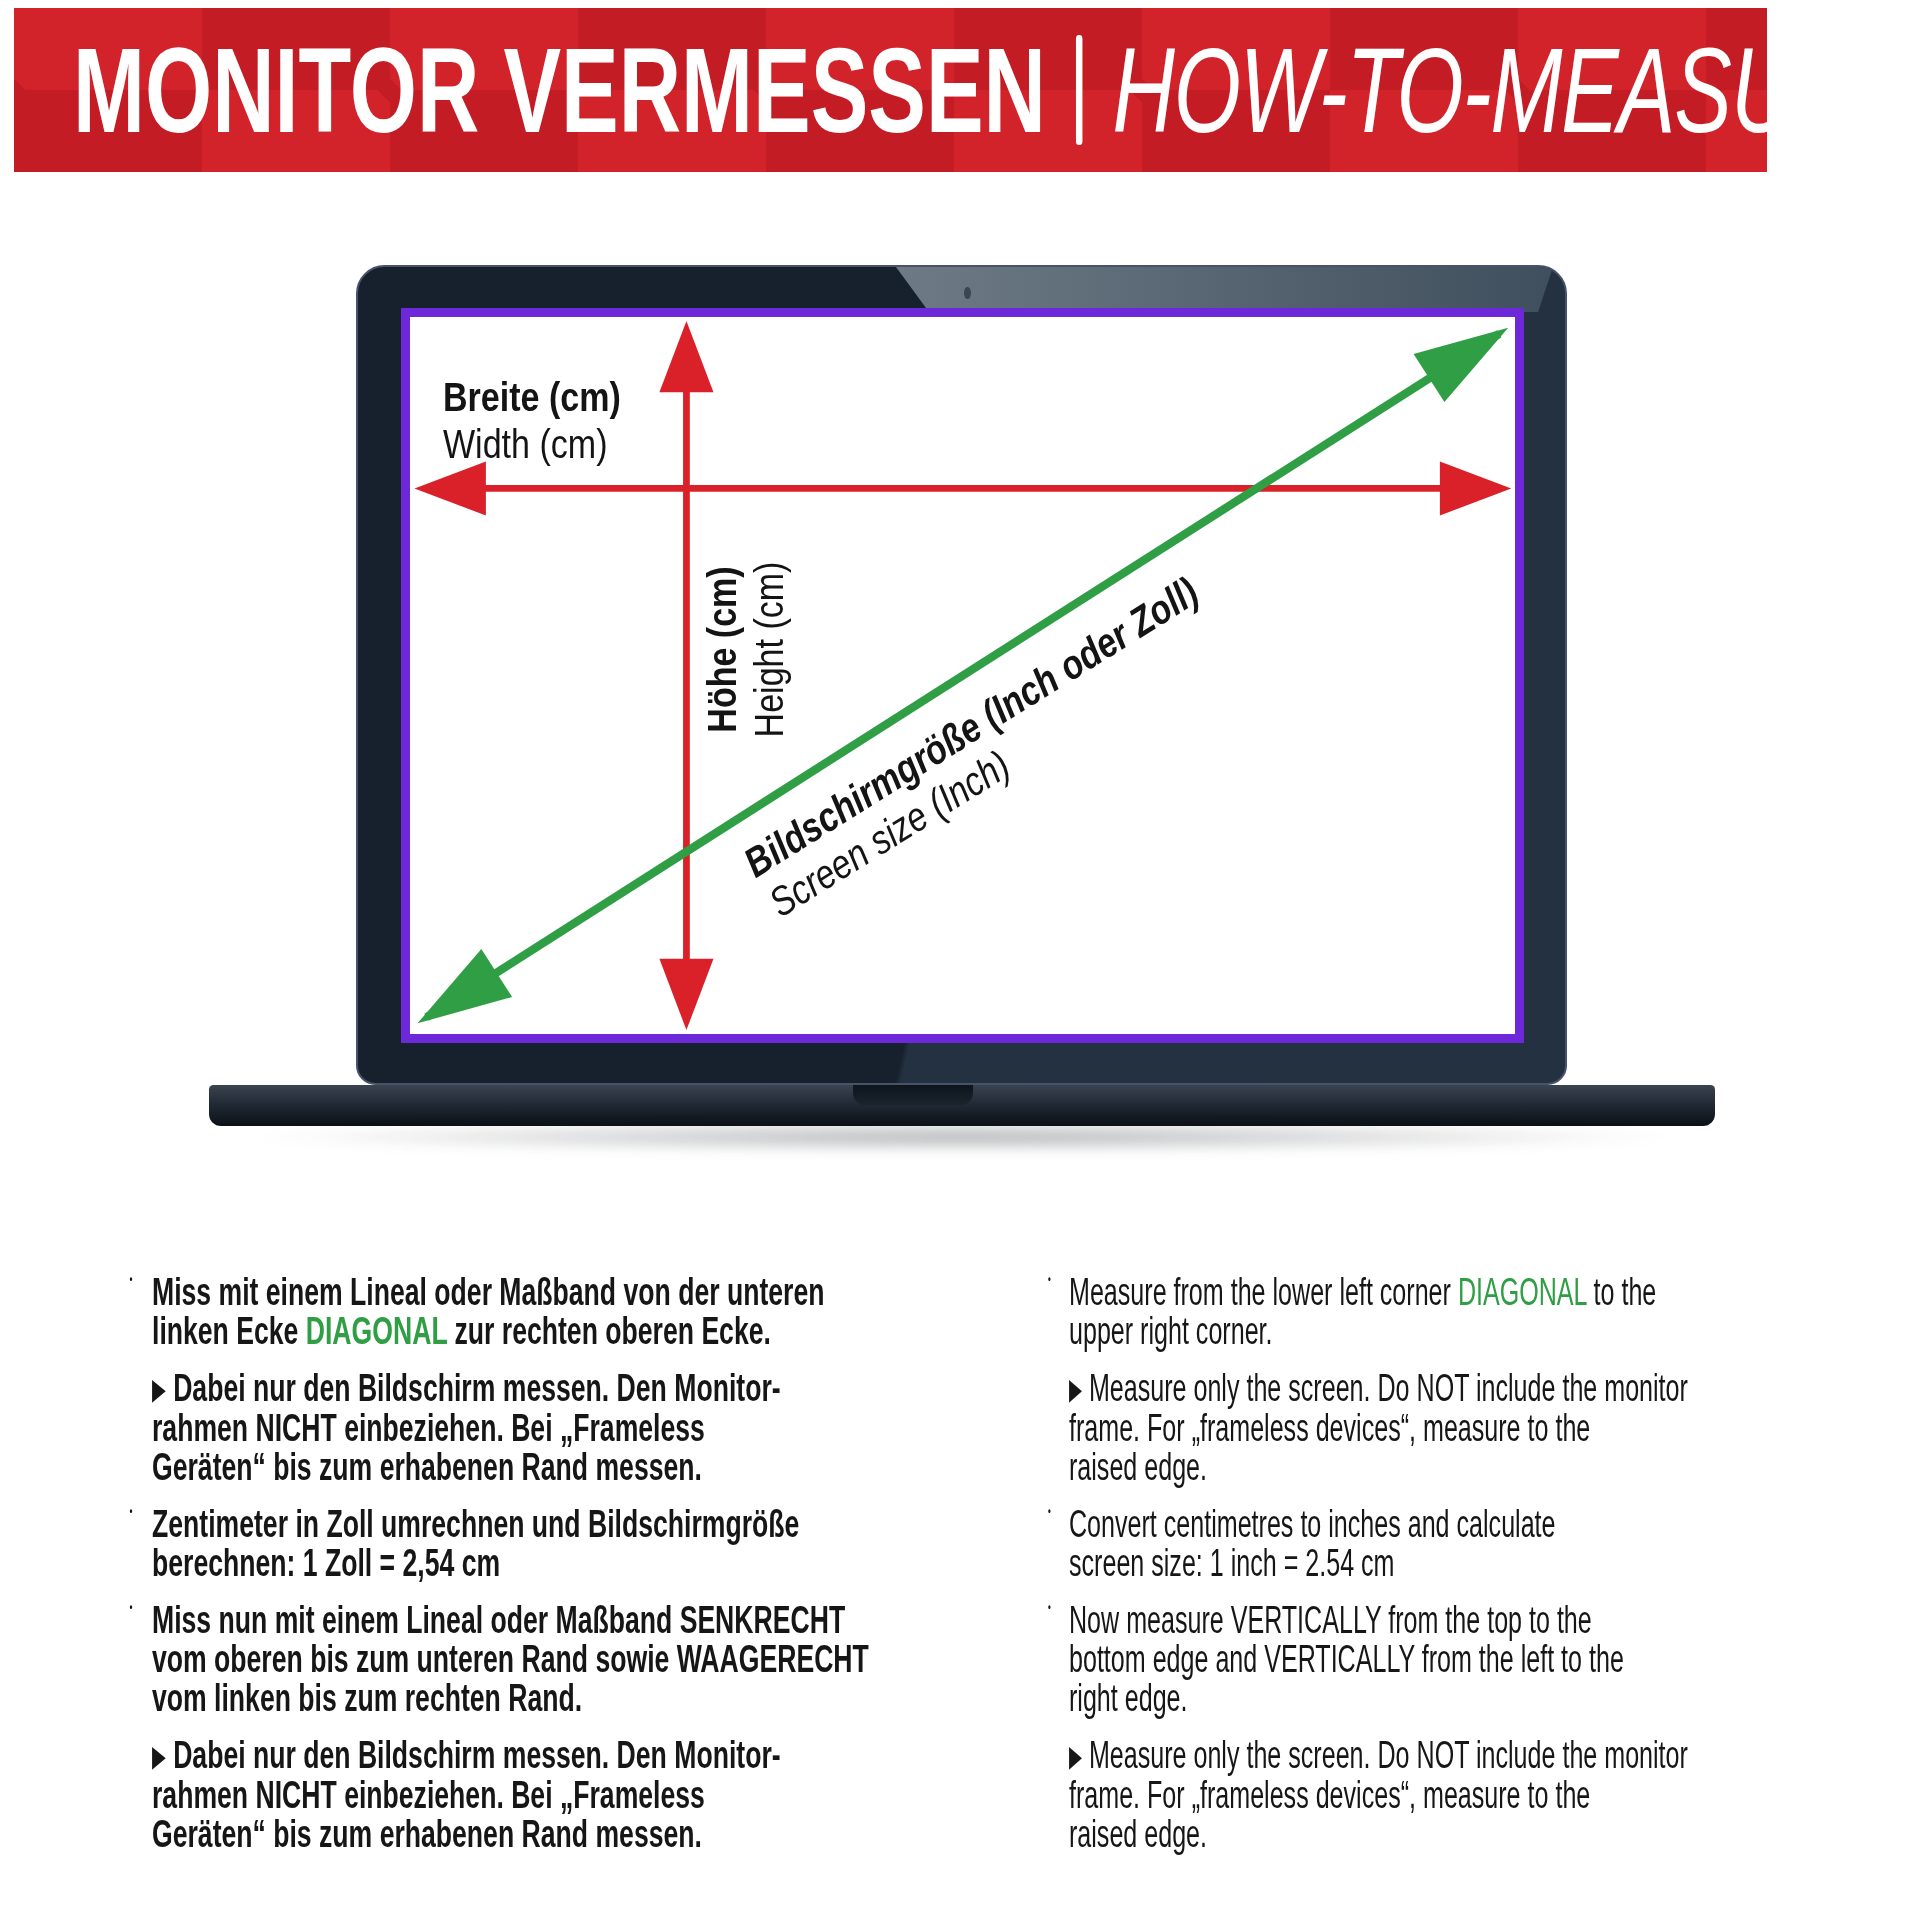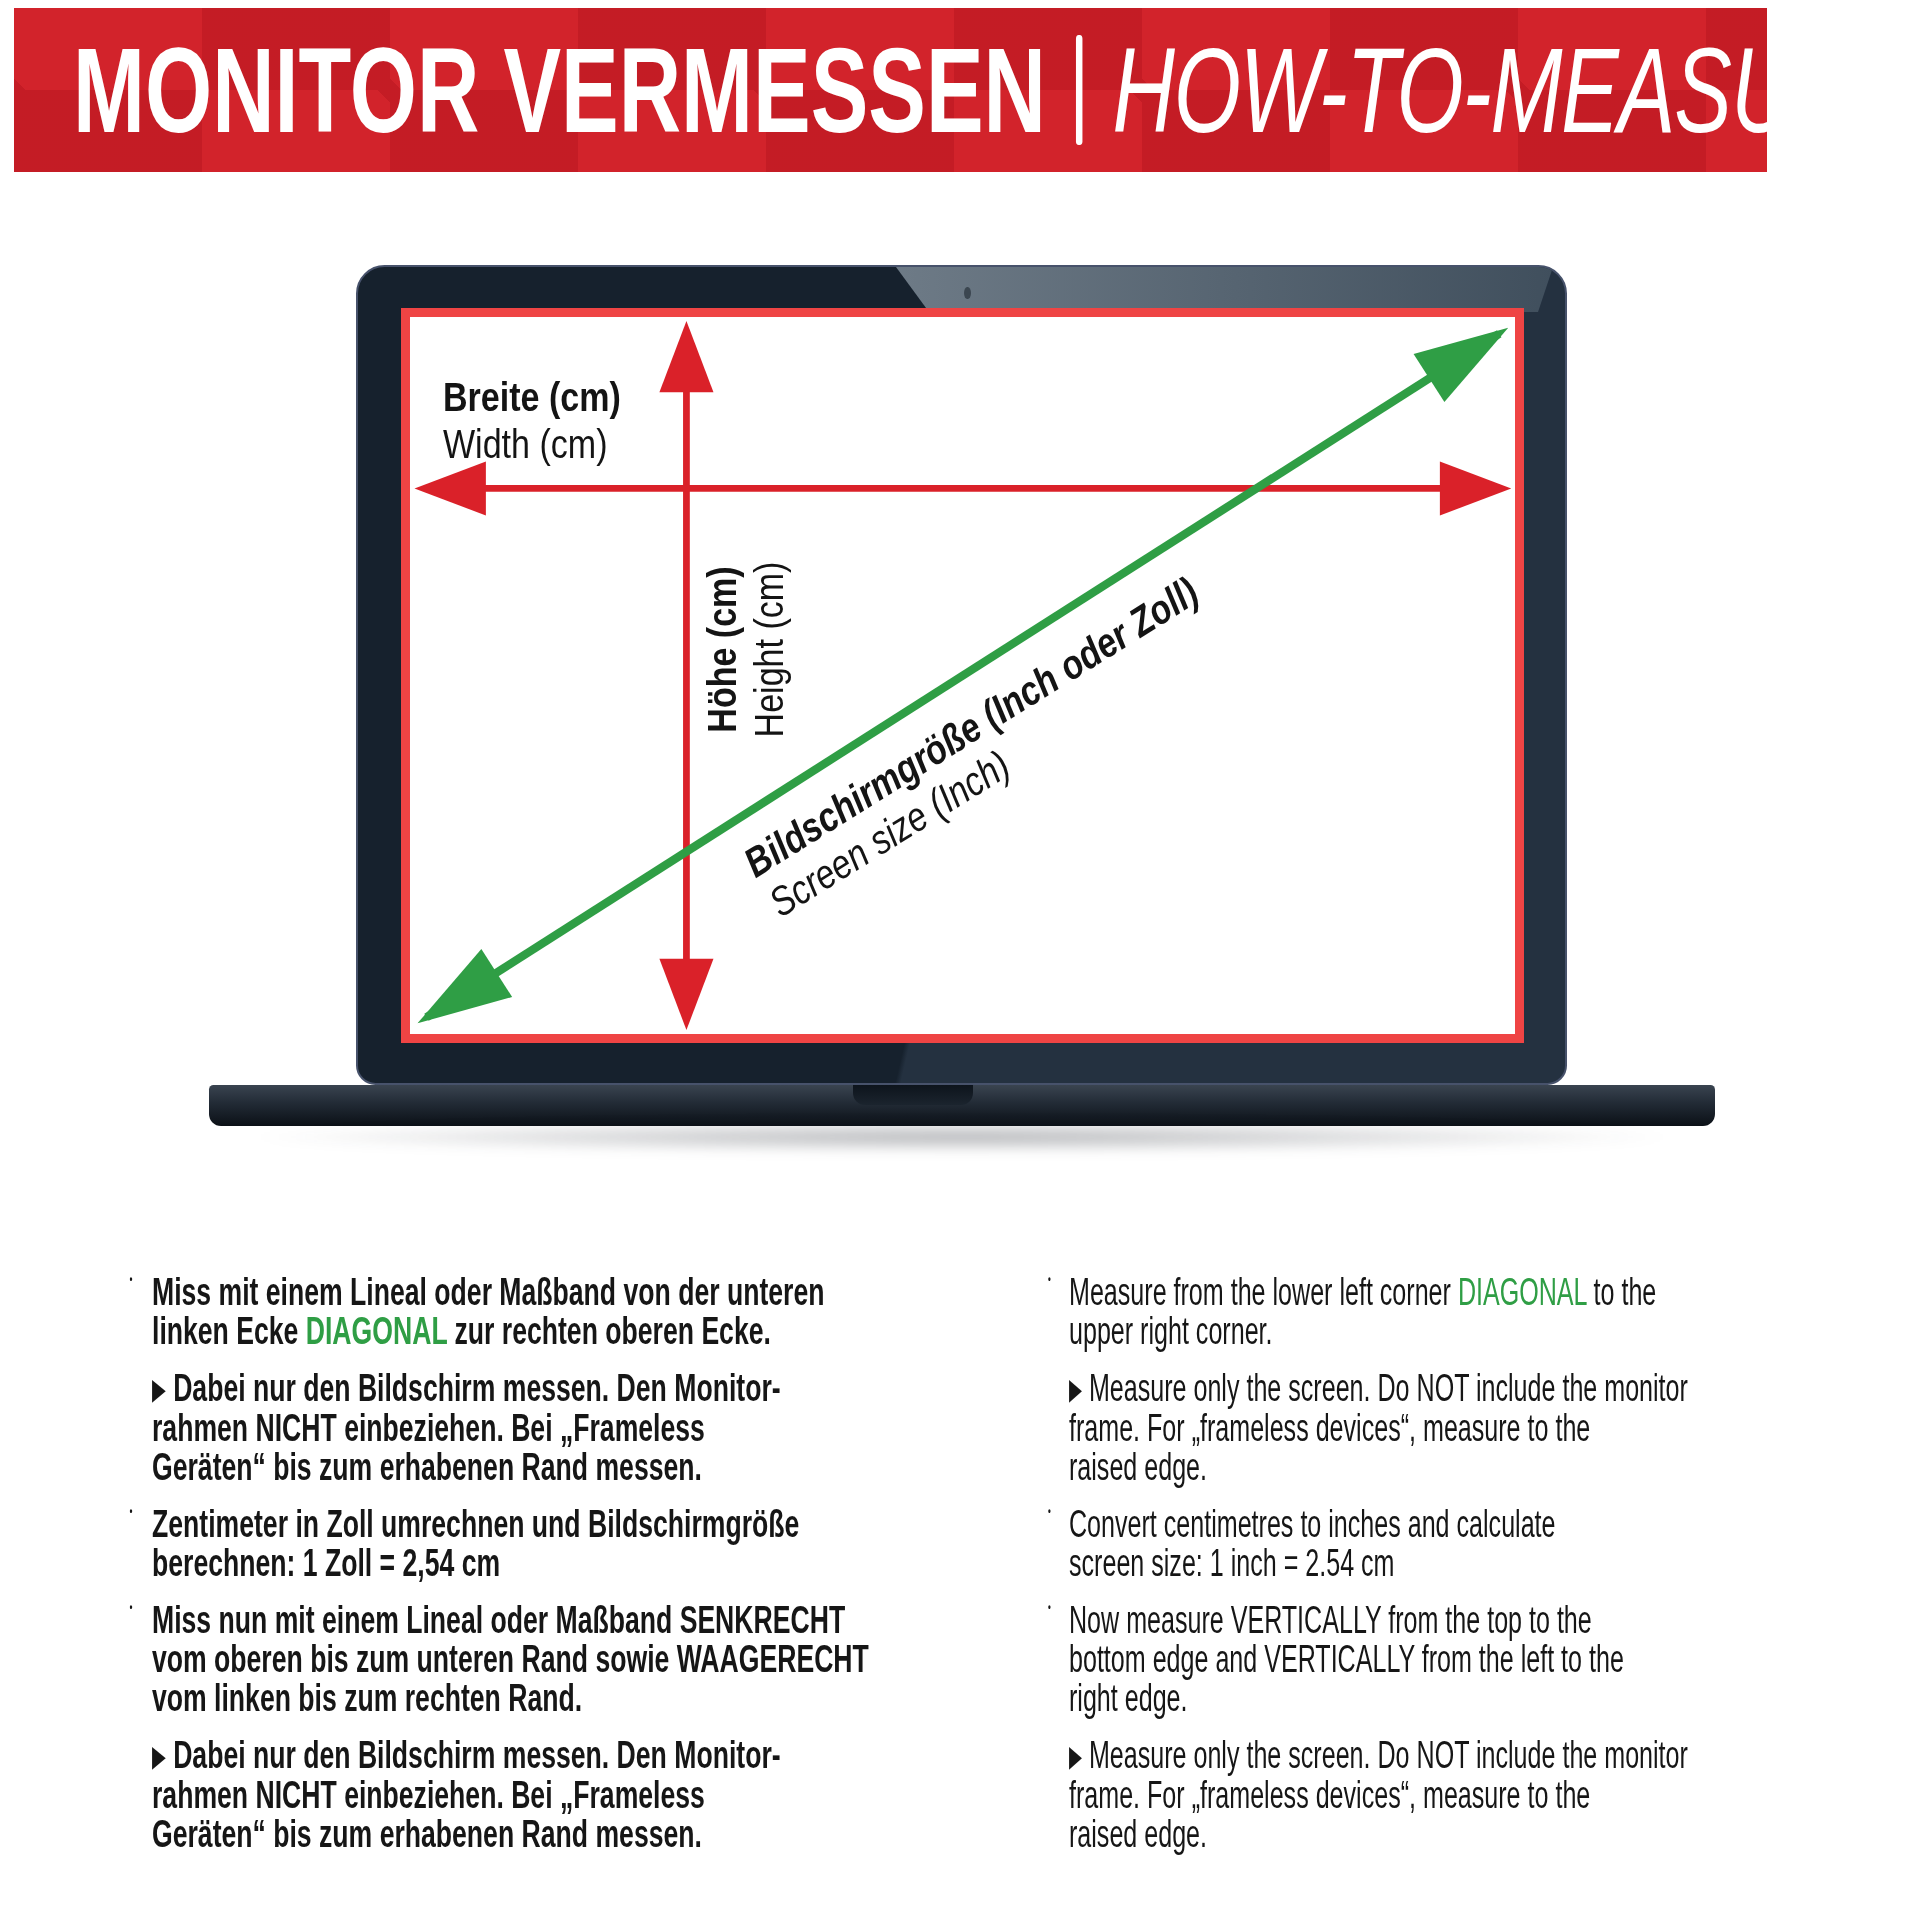--- a/index.html
+++ b/index.html
@@ -44,21 +44,21 @@
     position:absolute;left:0;top:0;width:1211px;height:53px;
     background:linear-gradient(to right,#9ba3ac 0%,#6d7a86 45%,#3f4e5c 100%);
     clip-path:polygon(538px 0,1195px 0,1180px 45px,571px 45px);
   }
   .webcam{
     position:absolute;left:606px;top:19.5px;width:6.8px;height:12.8px;
     background:rgba(52,62,72,0.85);border-radius:50%;
   }
   .screen{
     position:absolute;left:401px;top:308px;width:1123px;height:735px;
-    background:#ffffff;border:9px solid #ef4444;box-sizing:border-box;
+    background:#ffffff;border:9px solid #6d28d9;box-sizing:border-box;
   }
   .arrows{position:absolute;left:0;top:0;}
   .lbl{position:absolute;font-size:41px;line-height:47px;color:#141414;}
   .lbl .ll{display:block;white-space:nowrap;transform:scaleX(0.83);transform-origin:0 0;}
   .lbl .llc{display:block;white-space:nowrap;transform:scaleX(0.83);transform-origin:50% 50%;text-align:center;}
   .bold{font-weight:bold;}
   .lbl-hoehe{left:185px;top:286px;width:301px;height:93px;transform:rotate(-90deg);}
   .lbl-diag{left:326px;top:530px;transform:rotate(-32deg);transform-origin:0 0;}
   .italic{font-style:italic;}
   .base{

